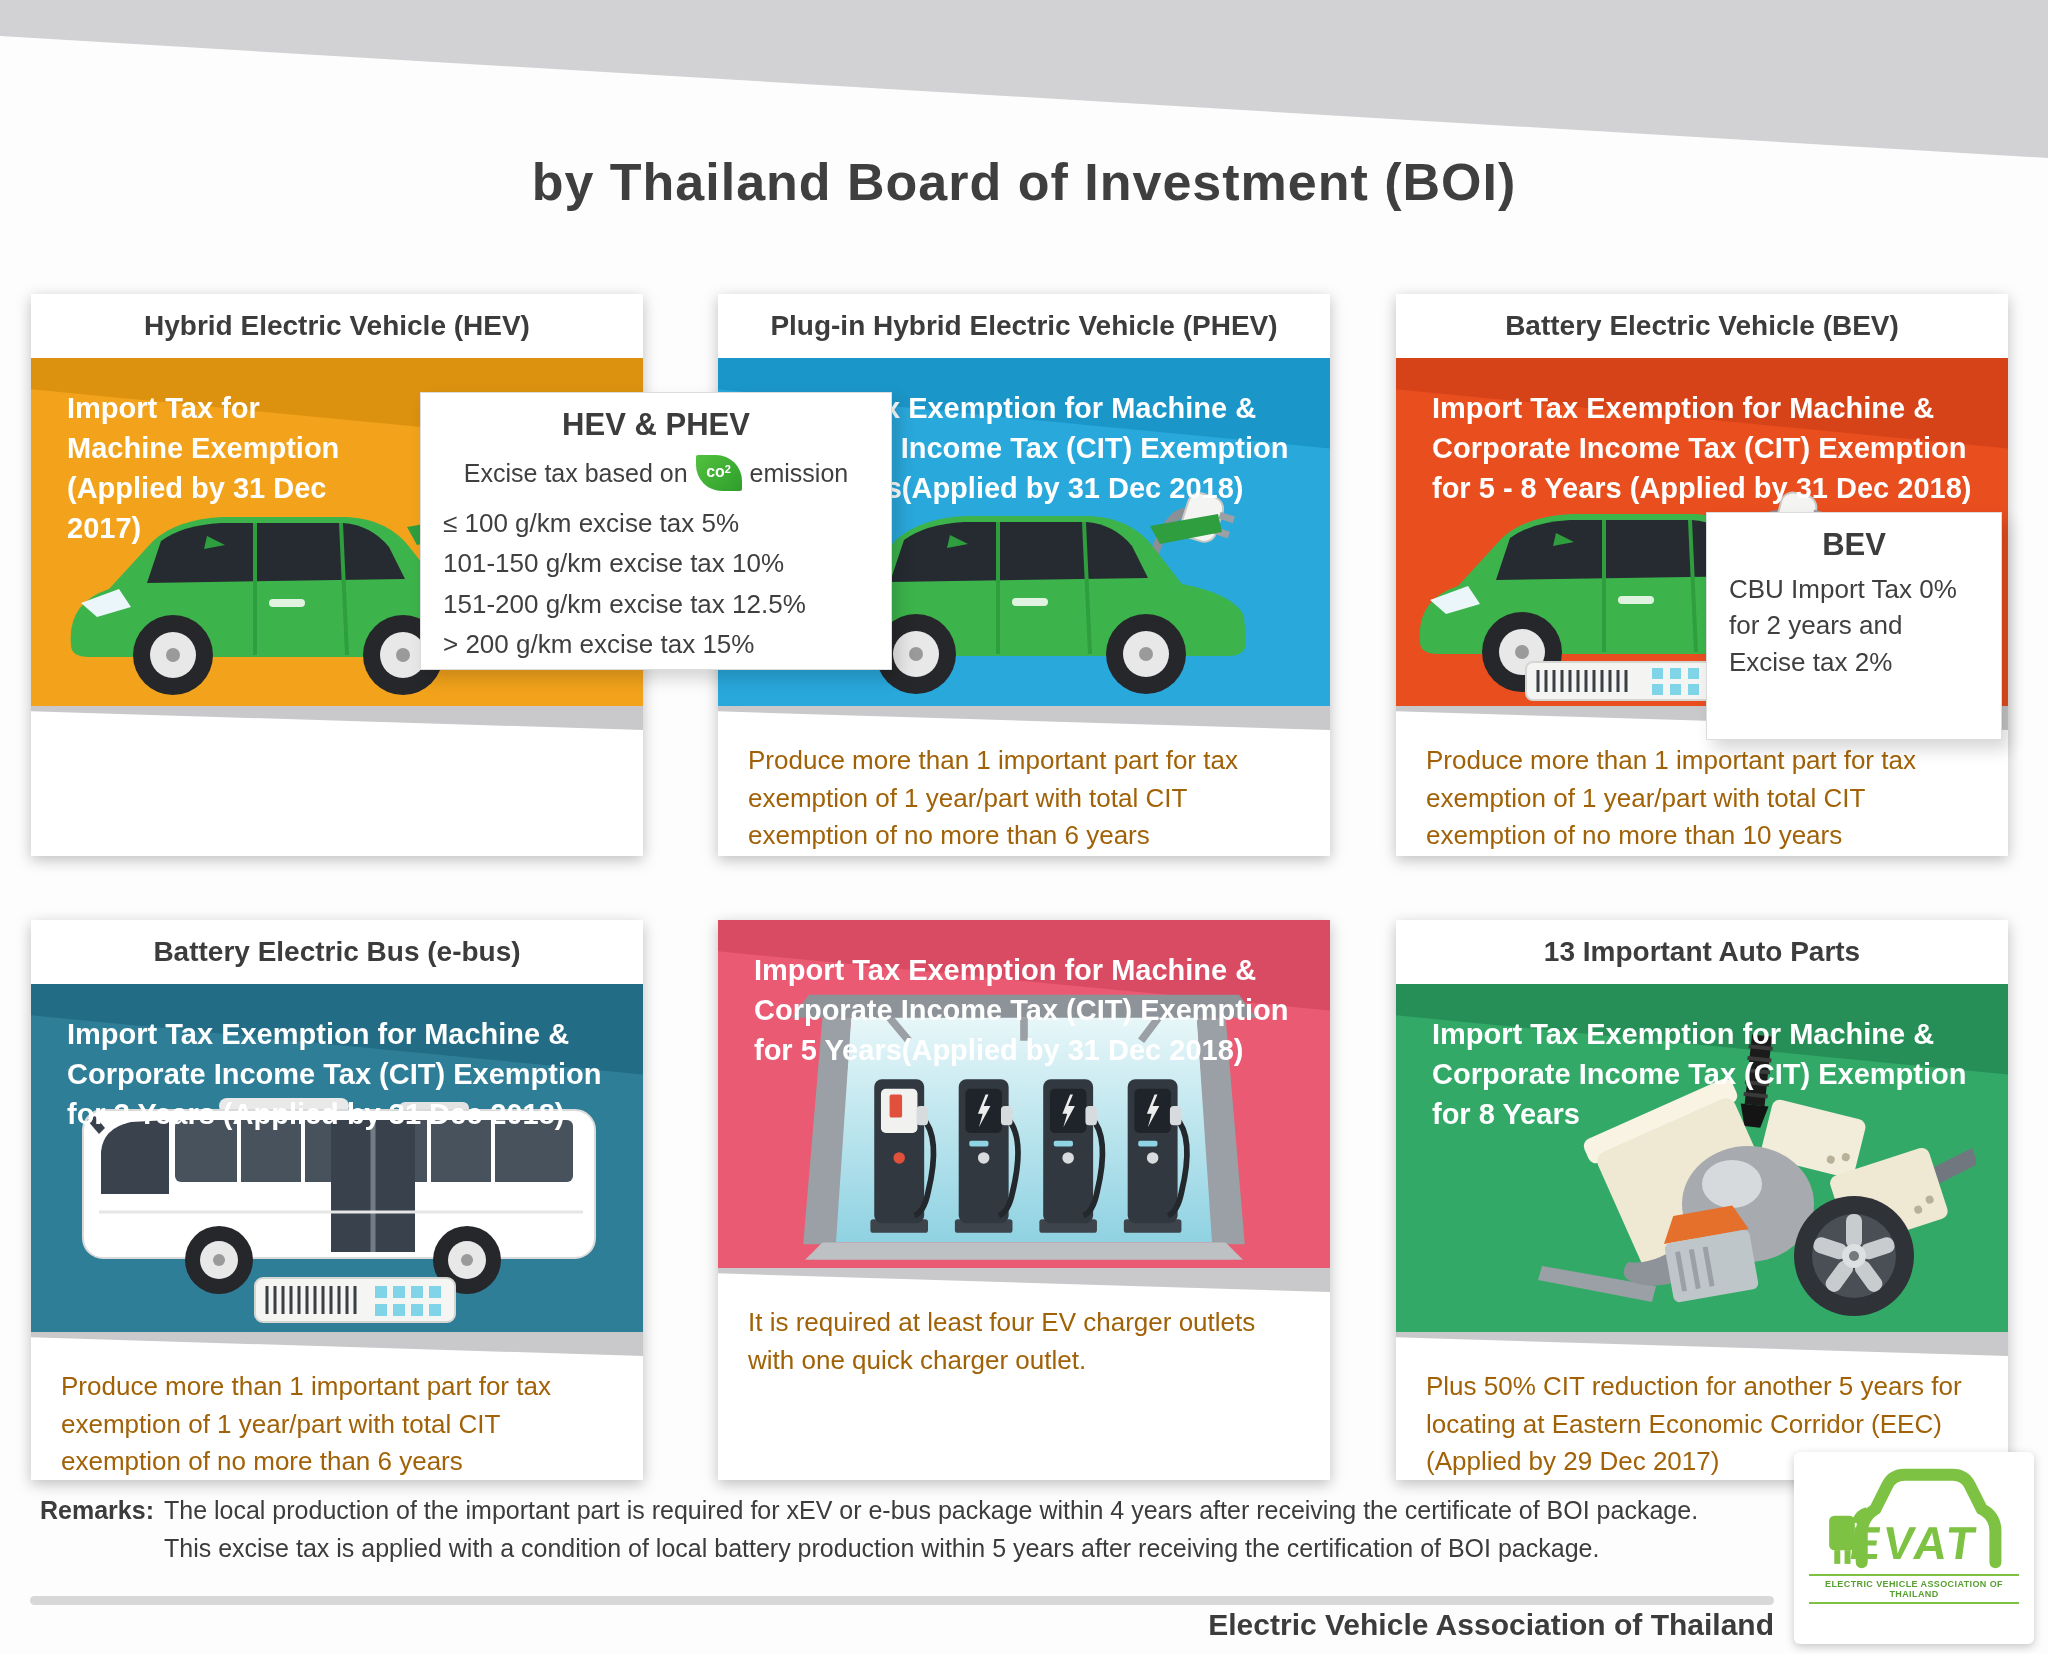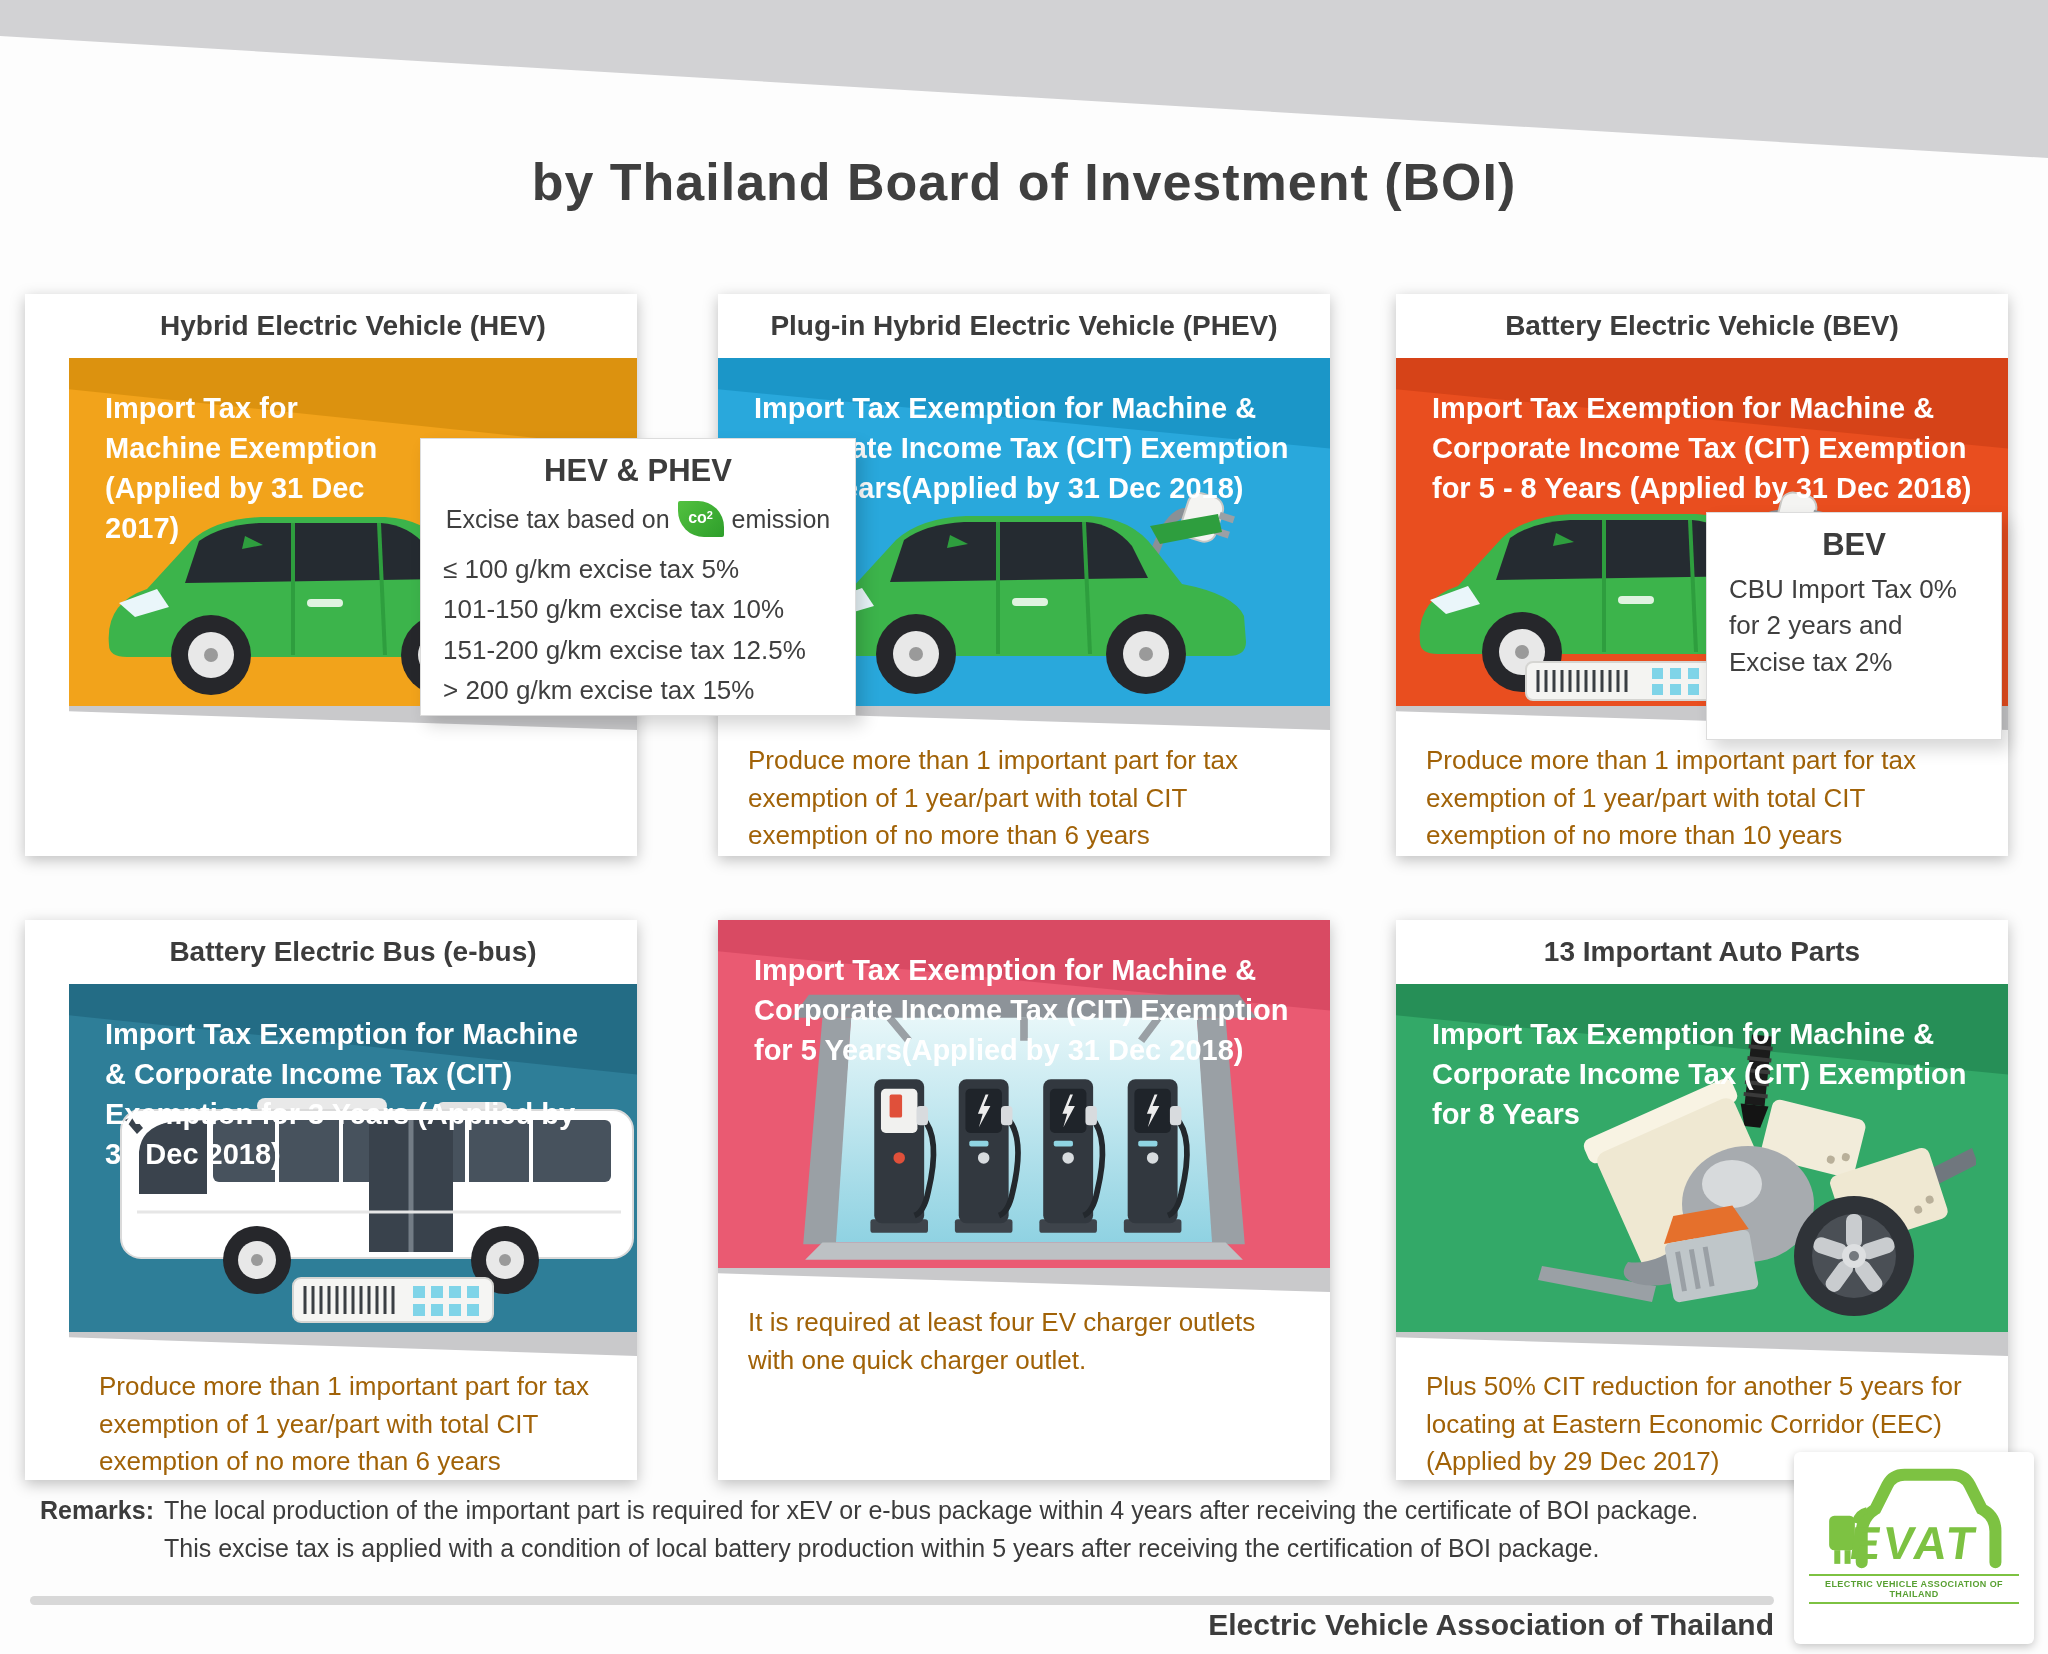--- a/index.html
+++ b/index.html
@@ -11,39 +11,39 @@
 
   .title-line { position:absolute; width:100%; text-align:center; color:#3f3f3f;
     font-weight:bold; font-size:52px; letter-spacing:1px; }
   .title-1 { top:66px; }
   .title-2 { top:152px; }
 
   .card { position:absolute; width:612px; background:#ffffff;
     box-shadow:0 4px 14px rgba(0,0,0,0.25); }
   .row1 { top:294px; height:562px; }
   .row2 { top:920px; height:560px; }
-  .col1 { left:25px;padding-left:44px; } .col2 { left:718px; } .col3 { left:1396px; }
+  .col1 { left:31px; } .col2 { left:718px; } .col3 { left:1396px; }
 
   .card-header { height:64px; display:flex; align-items:center; justify-content:center;
     background:#ffffff; color:#3c3c3c; font-weight:bold; font-size:28px; text-align:center; }
   .card-body { position:relative; height:348px; overflow:hidden; }
   .body-stripe { position:absolute; left:0; top:0; width:100%; height:100%;
     clip-path:polygon(0 0, 100% 0, 100% 26%, 0 9%); }
   .body-text { position:relative; z-index:2; padding:30px 34px 0 36px; color:#ffffff;
     font-weight:bold; font-size:29px; line-height:1.38; }
   .hev-text { width:360px; }
   .illus { position:absolute; z-index:1; }
   .shadow-wedge { height:24px; position:relative; background:#ffffff; }
   .shadow-wedge::before { content:""; position:absolute; inset:0; background:#c9c9cb;
     clip-path:polygon(0 0, 100% 0, 100% 100%, 0 22%); }
   .card-footer { padding:12px 26px 0 30px; color:#a16207; font-size:26px; line-height:1.45; }
 
   .overlay-box { position:absolute; background:#ffffff; border:1px solid #dcdcdc;
     box-shadow:7px 9px 16px rgba(0,0,0,0.16); z-index:6; }
-  .hevphev-box { left:420px; top:392px; width:436px; height:278px;margin-top:46px; }
+  .hevphev-box { left:420px; top:392px; width:472px; height:278px; }
   .box-title { text-align:center; font-weight:bold; font-size:31px; color:#3c3c3c; margin-top:14px; }
   .box-intro { display:flex; align-items:center; justify-content:center; gap:8px;
     margin-top:12px; font-size:25px; color:#3f3f3f; }
   .leaf { display:inline-flex; align-items:flex-start; justify-content:center;
     width:46px; height:36px; background:linear-gradient(135deg,#52c13f,#2e9e2b);
     border-radius:2px 26px 2px 26px; color:#ffffff; font-weight:bold; font-size:16px;
     padding-top:8px; }
   .leaf sub { font-size:11px; }
   .box-lines { margin:12px 0 0 22px; font-size:26px; color:#3f3f3f; line-height:1.55; }
   .bev-box { left:1706px; top:512px; width:296px; height:228px; }

